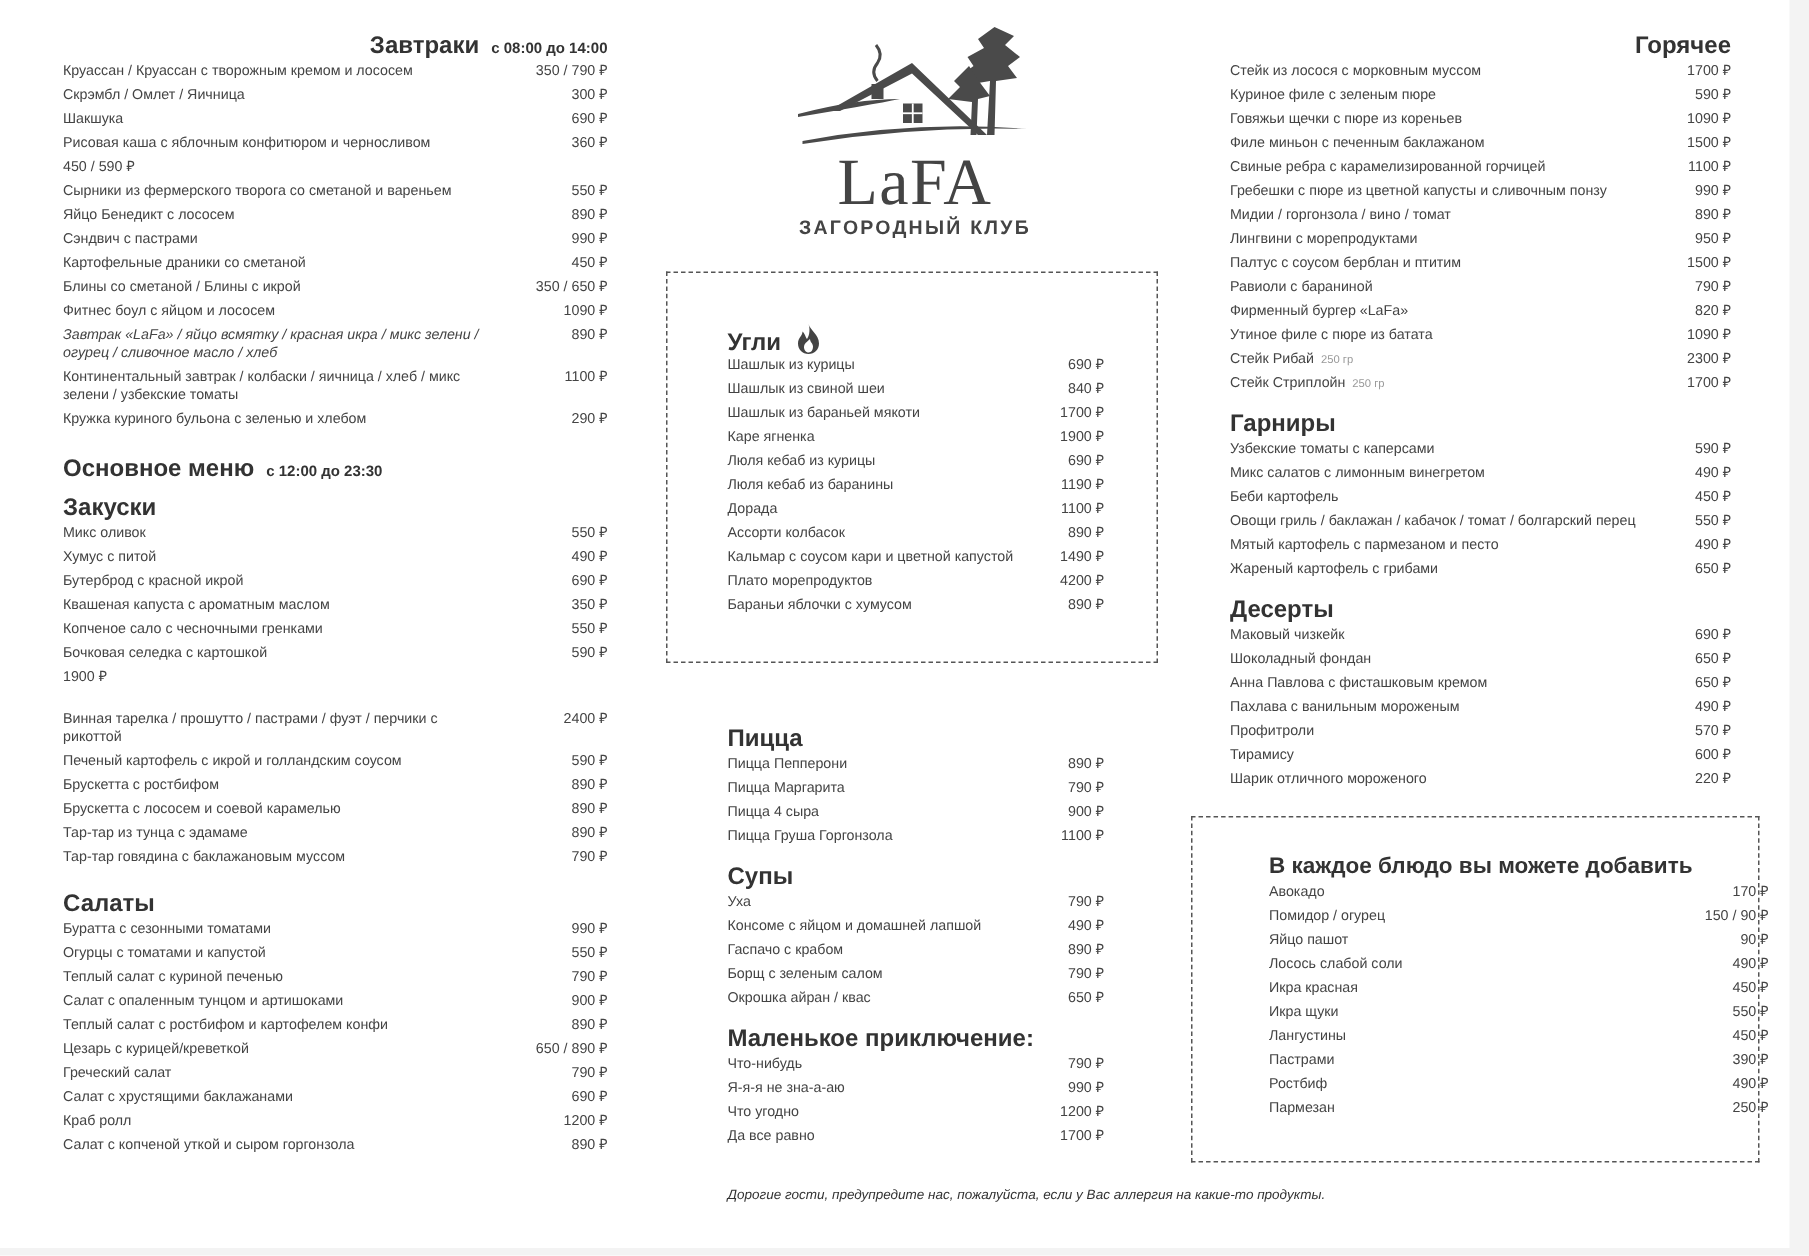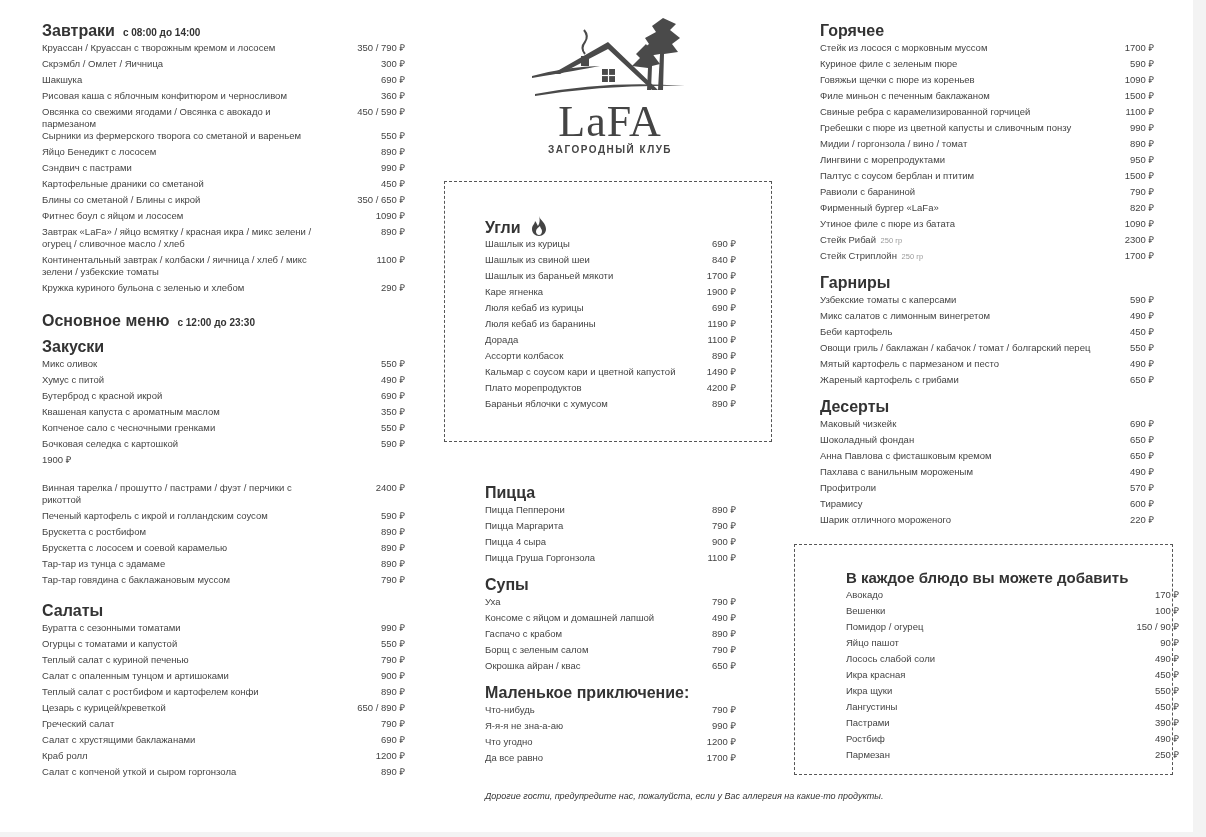--- a/index.html
+++ b/index.html
@@ -18,21 +18,21 @@
   .col { position: absolute; }
   .col-left { left: 42px; top: 20px; width: 363px; }
   .col-right { left: 820px; top: 20px; width: 334px; }
 
   .sec-title {
     font-weight: bold; font-size: 16px; color: #333;
     height: 22px; line-height: 22px; margin-top: 4px;
     white-space: nowrap;
   }
   .sec-title .hours { font-size: 10px; font-weight: bold; margin-left: 8px; }
-  .sec-title.first { margin-top: 0; }
+  .sec-title.first { margin-top: 0; text-align: right; }
   .sec-title.spaced { margin-top: 12px; }
 
   .item {
     display: flex; justify-content: space-between; align-items: flex-start;
     font-size: 9.5px; line-height: 12px; color: #444;
     min-height: 16px;
   }
   .item .name { max-width: 290px; padding-right: 6px; }
   .item .price { white-space: nowrap; text-align: right; }
   .item .weight { color: #9a9a9a; font-size: 7.5px; margin-left: 2px; }
@@ -51,21 +51,21 @@
   .flame { display: inline-block; vertical-align: -3px; margin-left: 6px; }
 
   .logo { position: absolute; left: 530px; top: 14px; width: 160px; height: 142px; }
   .logo-name {
     position: absolute; left: 0; top: 86px; width: 160px; text-align: center;
     font-family: "Liberation Serif", serif; font-size: 44px; color: #444;
     letter-spacing: 1px; line-height: 44px;
   }
   .logo-sub {
     position: absolute; left: 0; top: 130px; width: 160px; text-align: center;
-    font-size: 10px; font-weight: bold; letter-spacing: 1.5px; color: #444;
+    font-size: 13px; font-weight: bold; letter-spacing: 1.5px; color: #444;
   }
   .footnote {
     position: absolute; left: 485px; top: 791px;
     font-size: 9px; font-style: italic; color: #333;
   }
   .extras-title { font-size: 15px; }
 </style>
 </head>
 <body>
 
@@ -86,21 +86,20 @@
         </div>
         <div class="item">
           <span class="name" style="max-width: 282px;">Шакшука</span>
           <span class="price">690 ₽</span>
         </div>
         <div class="item">
           <span class="name" style="max-width: 282px;">Рисовая каша с яблочным конфитюром и черносливом</span>
           <span class="price">360 ₽</span>
         </div>
         <div class="item">
-          <span class="name" style="max-width: 282px;">Овсянка со свежими ягодами / Овсянка с авокадо и пармезаном</span>
           <span class="price">450 / 590 ₽</span>
         </div>
         <div class="item">
           <span class="name" style="max-width: 282px;">Сырники из фермерского творога со сметаной и вареньем</span>
           <span class="price">550 ₽</span>
         </div>
         <div class="item">
           <span class="name" style="max-width: 282px;">Яйцо Бенедикт с лососем</span>
           <span class="price">890 ₽</span>
         </div>
@@ -114,21 +113,21 @@
         </div>
         <div class="item">
           <span class="name" style="max-width: 282px;">Блины со сметаной / Блины с икрой</span>
           <span class="price">350 / 650 ₽</span>
         </div>
         <div class="item">
           <span class="name" style="max-width: 282px;">Фитнес боул с яйцом и лососем</span>
           <span class="price">1090 ₽</span>
         </div>
         <div class="item two-line">
-          <span class="name" style="max-width: 282px;">Завтрак «LaFa» / яйцо всмятку / красная икра / микс зелени / огурец / сливочное масло / хлеб</span>
+          <span class="name" style="max-width: 282px; font-style: italic;">Завтрак «LaFa» / яйцо всмятку / красная икра / микс зелени / огурец / сливочное масло / хлеб</span>
           <span class="price">890 ₽</span>
         </div>
         <div class="item two-line">
           <span class="name" style="max-width: 282px;">Континентальный завтрак / колбаски / яичница / хлеб / микс зелени / узбекские томаты</span>
           <span class="price">1100 ₽</span>
         </div>
         <div class="item">
           <span class="name" style="max-width: 282px;">Кружка куриного бульона с зеленью и хлебом</span>
           <span class="price">290 ₽</span>
         </div>
@@ -506,24 +505,20 @@
 
   <div class="box box-extras">
     <div class="extras-inner">
       <div class="sec-title extras-title">В каждое блюдо вы можете добавить</div>
       <div>
           <div class="item">
             <span class="name">Авокадо</span>
             <span class="price">170 ₽</span>
           </div>
           <div class="item">
-            <span class="name">Вешенки</span>
-            <span class="price">100 ₽</span>
-          </div>
-          <div class="item">
             <span class="name">Помидор / огурец</span>
             <span class="price">150 / 90 ₽</span>
           </div>
           <div class="item">
             <span class="name">Яйцо пашот</span>
             <span class="price">90 ₽</span>
           </div>
           <div class="item">
             <span class="name">Лосось слабой соли</span>
             <span class="price">490 ₽</span>

